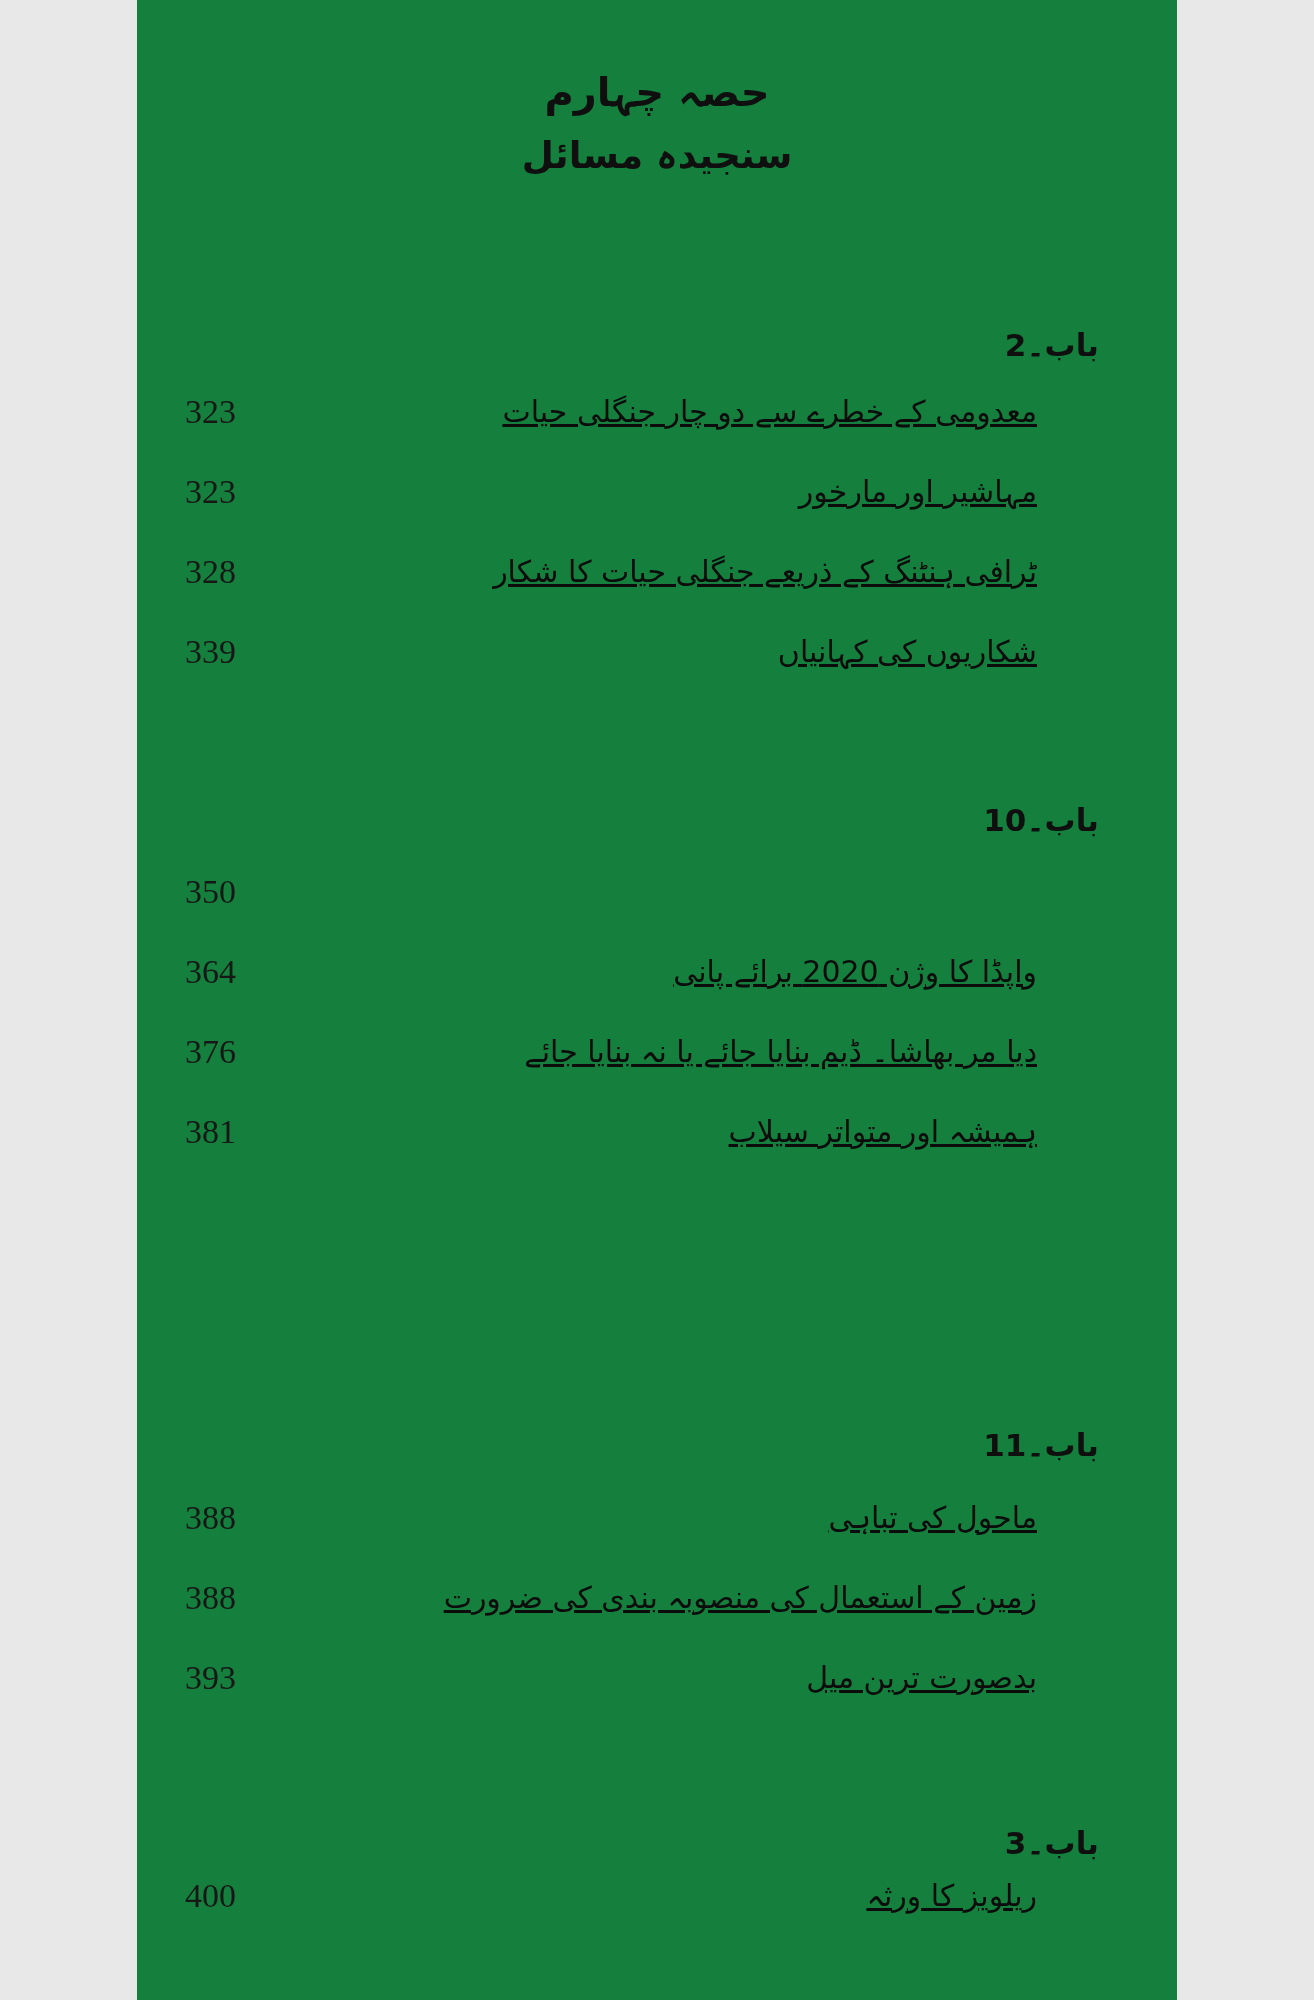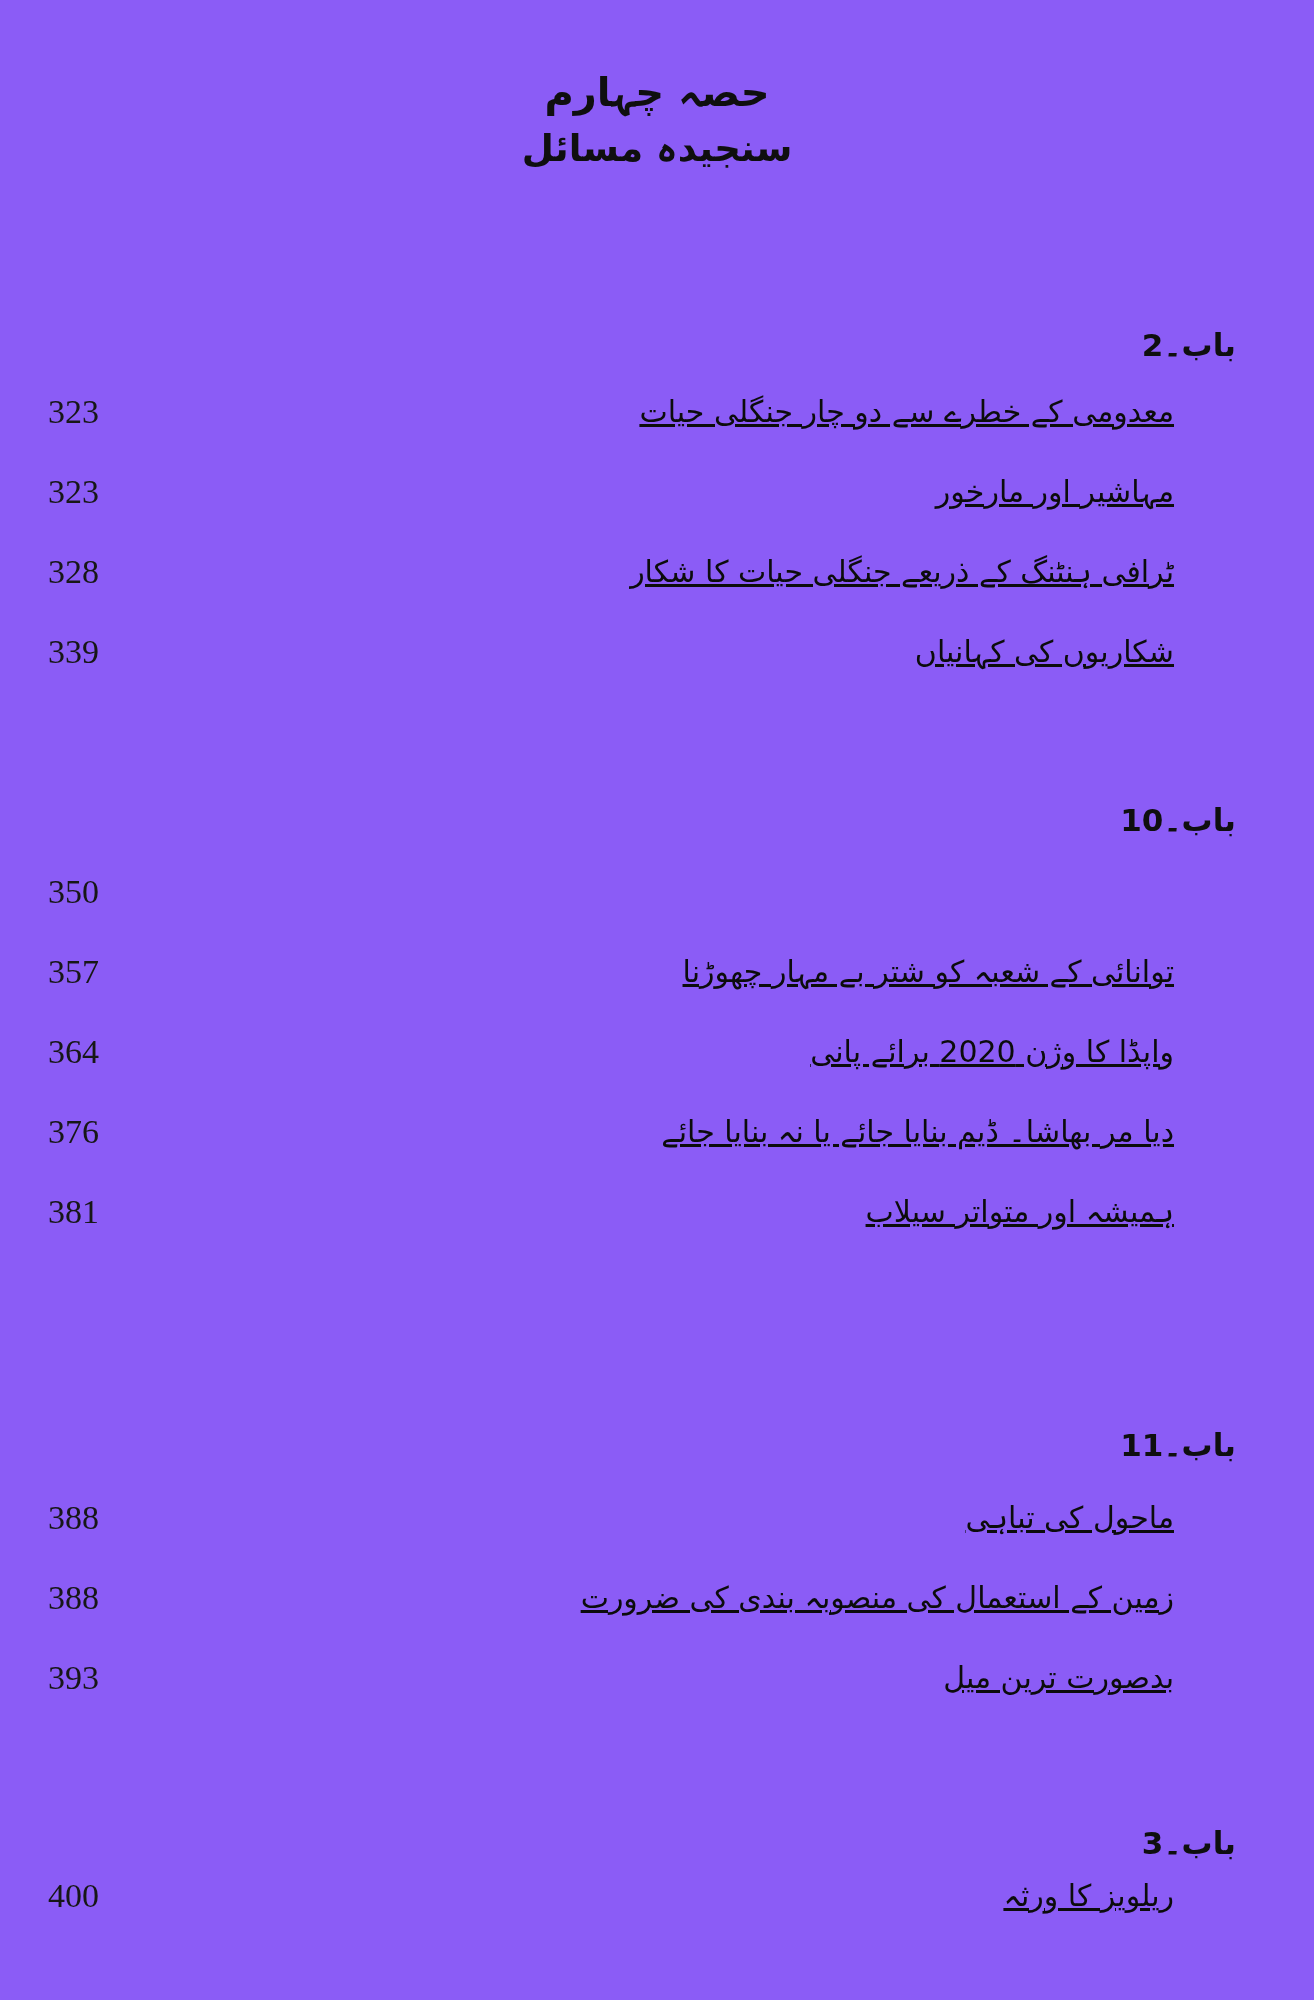--- a/index.html
+++ b/index.html
@@ -1,36 +1,36 @@
 <!DOCTYPE html>
 <html lang="ur"><head>
 <meta charset="utf-8">
 <style>
   html,body { margin:0; padding:0; background:#e8e8e8; }
   .page {
     position:relative;
-    width:1314px; height:2000px;
+    width:1040px; height:2000px;
     margin:0 auto;
-    background:#8b5cf6;
+    background:#15803d;
     color:#0f0f0f;
     font-family:"DejaVu Sans", sans-serif;
     overflow:hidden;
   }
   .part-header {
     position:absolute; top:68px; left:0; right:0;
     text-align:center;
     direction:rtl;
   }
   .part-title {
     font-size:40px; font-weight:bold; line-height:1.2;
     letter-spacing:1px;
   }
   .part-subtitle {
     font-size:37px; font-weight:bold; line-height:1.2;
-    margin-top:11px;
+    margin-top:18px;
   }
   .ch-heading {
     position:absolute; right:78px;
     height:50px; line-height:50px;
     direction:rtl;
     font-weight:bold;
     font-size:31px;
   }
   .rows { position:absolute; left:0; width:100%; }
   .row {
@@ -84,24 +84,20 @@
       <span class="title">شکاریوں کی کہانیاں</span>
     </div>
   </div>
 
   <div class="ch-heading" style="top:795px">باب۔10</div>
   <div class="rows" style="top:852px">
     <div class="row">
       <span class="num">350</span>
     </div>
     <div class="row">
-      <span class="num">357</span>
-      <span class="title">توانائی کے شعبہ کو شتر بے مہار چھوڑنا</span>
-    </div>
-    <div class="row">
       <span class="num">364</span>
       <span class="title">واپڈا کا وژن 2020 برائے پانی</span>
     </div>
     <div class="row">
       <span class="num">376</span>
       <span class="title">دیا مر بھاشا۔ ڈیم بنایا جائے یا نہ بنایا جائے</span>
     </div>
     <div class="row">
       <span class="num">381</span>
       <span class="title">ہمیشہ اور متواتر سیلاب</span>

